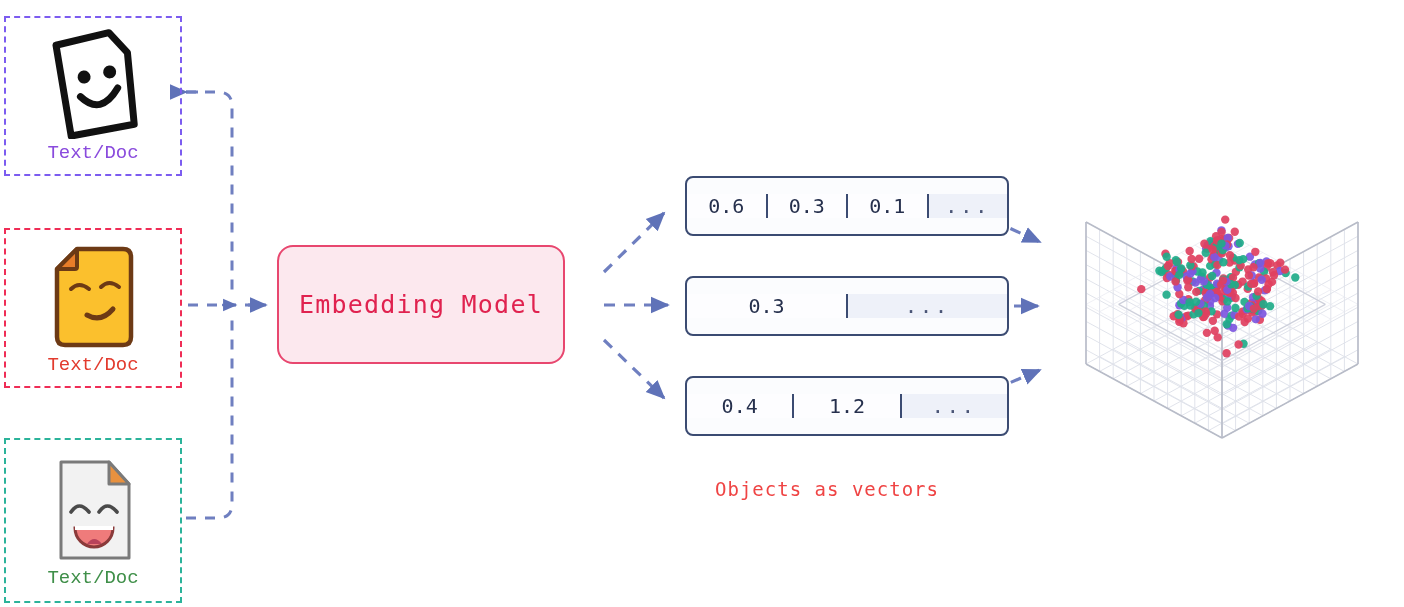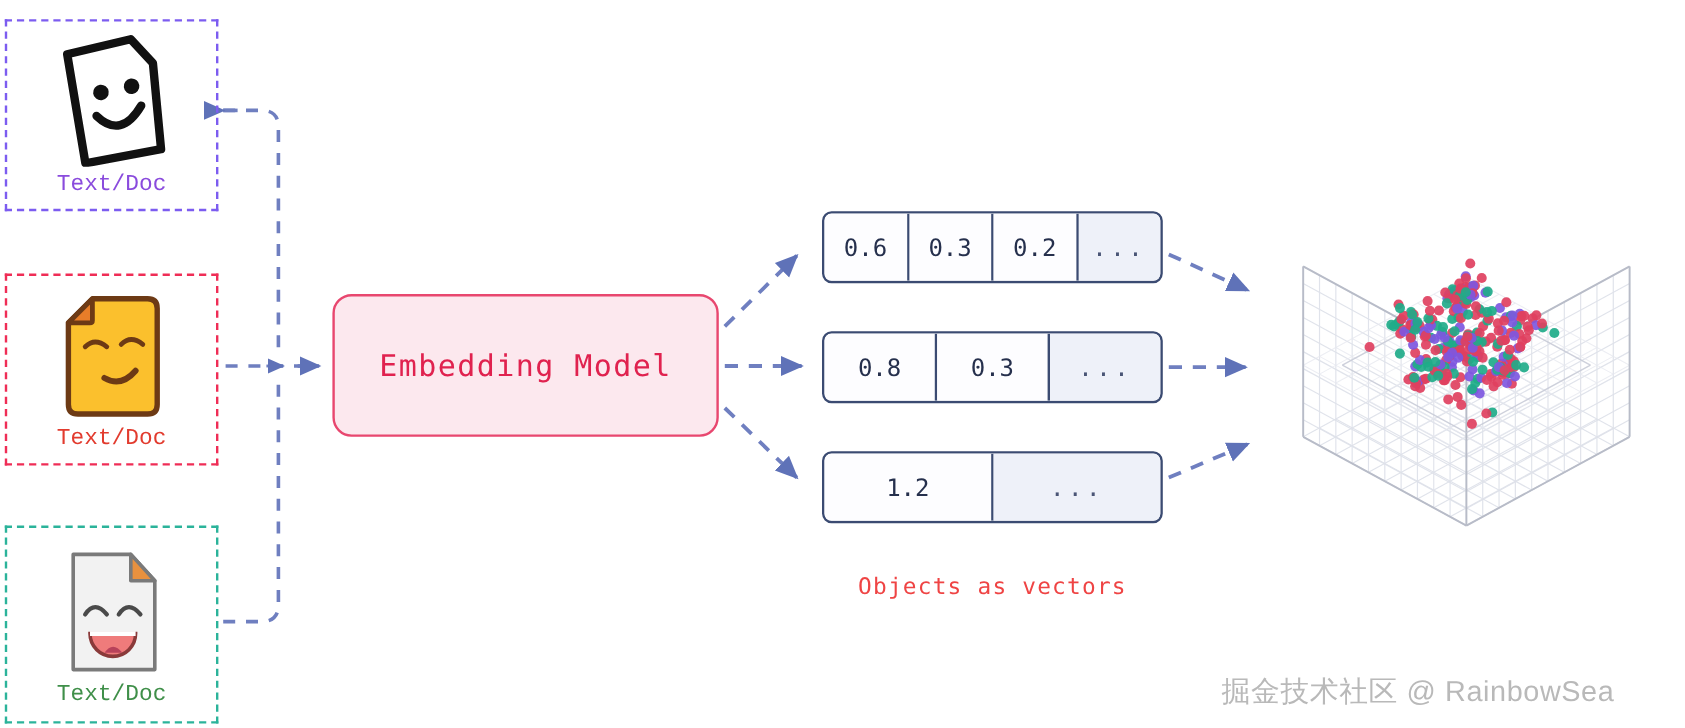--- a/index.html
+++ b/index.html
@@ -52,21 +52,21 @@
   #doc-box-2 .doc-label { color: #e23b2e; }
   
   #doc-box-3 { left: 4px;  top: 438px; width: 178px; height: 165px; border-color: #2bb39a; }
   #doc-box-3 .doc-label { color: #3f8f49; }
 
   
   #embed-box {
     position: absolute;
     left: 277px;
     top: 245px;
-    width: 322px;
+    width: 288px;
     height: 119px;
     box-sizing: border-box;
     border: 2.2px solid #e8476f;
     border-radius: 16px;
     background: #fce8ee;
     display: flex;
     align-items: center;
     justify-content: center;
   }
   #embed-box .embed-text {
@@ -74,28 +74,29 @@
     font-size: 25px;
     letter-spacing: 1.2px;
     color: #e0224f;
     white-space: nowrap;
   }
 
   
   .vector-row {
     position: absolute;
     left: 685px;
-    width: 284px;
+    width: 324px;
     height: 60px;
     box-sizing: border-box;
     border: 2.2px solid #3b4b72;
     border-radius: 8px;
     background: #fbfcfe;
     display: flex;
     overflow: hidden;
+    align-items: center;
   }
   #vector-row-0 { top: 176px; }
   #vector-row-1 { top: 276px; }
   #vector-row-2 { top: 376px; }
   .vector-cell {
     flex: 1 1 0;
     display: flex;
     align-items: center;
     justify-content: center;
     border-right: 2px solid #3b4b72;
@@ -228,31 +229,31 @@
     <div class="doc-label">Text/Doc</div>
   </div>
 
   <div id="embed-box">
     <div class="embed-text">Embedding Model</div>
   </div>
 
   <div class="vector-row" id="vector-row-0">
     <div class="vector-cell">0.6</div>
     <div class="vector-cell">0.3</div>
-    <div class="vector-cell">0.2</div>
+    <div class="vector-cell">0.1</div>
     <div class="vector-cell">...</div>
   </div>
 
   <div class="vector-row" id="vector-row-1">
-    <div class="vector-cell">0.8</div>
     <div class="vector-cell">0.3</div>
     <div class="vector-cell">...</div>
   </div>
 
   <div class="vector-row" id="vector-row-2">
+    <div class="vector-cell">0.4</div>
     <div class="vector-cell">1.2</div>
     <div class="vector-cell">...</div>
   </div>
 
   <div id="vectors-caption">Objects as vectors</div>
 
   <svg id="plot-3d" viewBox="0 0 364 440" xmlns="http://www.w3.org/2000/svg">
       <line x1="46.00" y1="286.00" x2="46.00" y2="144.00" stroke="#dfe2ea" stroke-width="1" opacity="0.95"></line>
       <line x1="46.00" y1="286.00" x2="182.00" y2="360.00" stroke="#dfe2ea" stroke-width="1" opacity="0.95"></line>
       <line x1="59.60" y1="293.40" x2="59.60" y2="151.40" stroke="#dfe2ea" stroke-width="1" opacity="0.95"></line>
@@ -647,15 +648,14 @@
       <circle cx="174.40" cy="179.15" r="4.2" fill="#7e57e0" opacity="0.92"></circle>
       <circle cx="183.35" cy="184.22" r="4.2" fill="#1fab89" opacity="0.92"></circle>
       <circle cx="182.71" cy="171.99" r="4.2" fill="#1fab89" opacity="0.92"></circle>
       <circle cx="177.06" cy="162.48" r="4.2" fill="#e0405f" opacity="0.92"></circle>
       <circle cx="159.14" cy="180.79" r="4.2" fill="#e0405f" opacity="0.92"></circle>
       <circle cx="185.49" cy="167.63" r="4.2" fill="#7e57e0" opacity="0.92"></circle>
       <circle cx="172.64" cy="171.54" r="4.2" fill="#e0405f" opacity="0.92"></circle>
       <circle cx="181.48" cy="165.58" r="4.2" fill="#1fab89" opacity="0.92"></circle>
     </svg>
 
-  <div id="watermark">掘金技术社区 @ RainbowSea</div>
 
 </div>
 
 </body></html>

